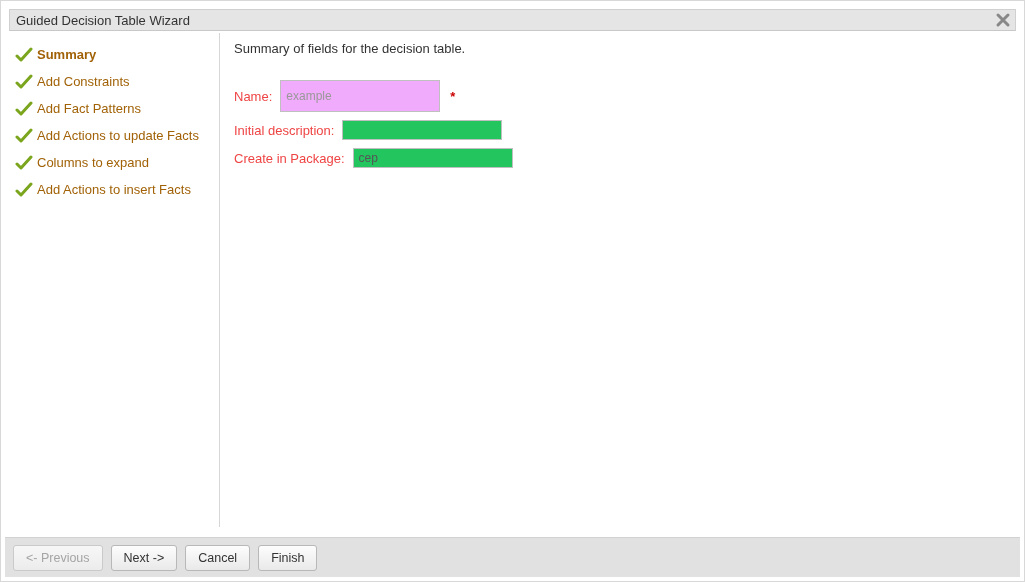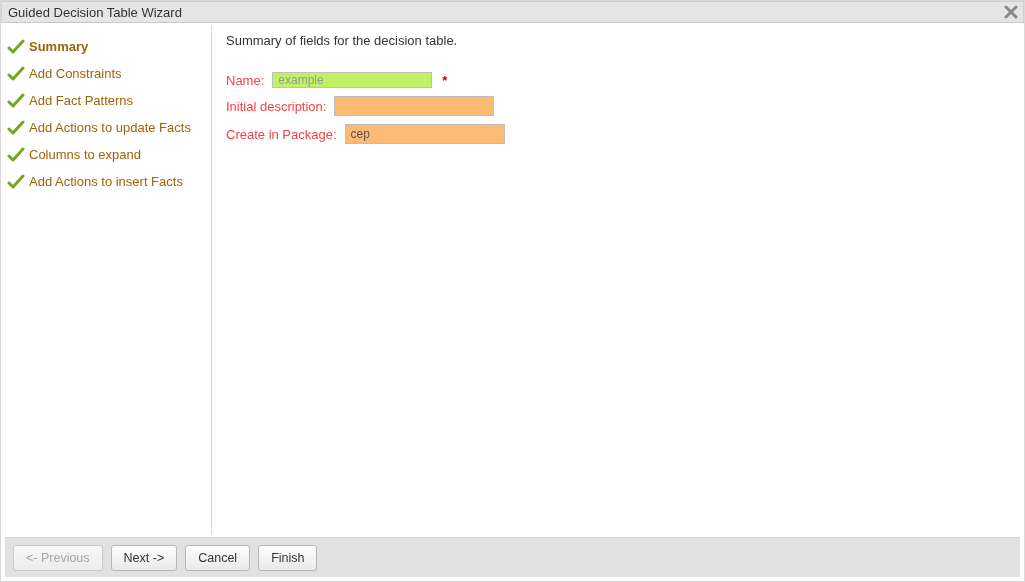--- a/index.html
+++ b/index.html
@@ -8,21 +8,21 @@
       font-family: Arial, Helvetica, sans-serif;
       font-size: 13px;
       color: #333;
       background: #fff;
     }
     .wizard-outer {
       width: 1025px;
       height: 582px;
       box-sizing: border-box;
       border: 1px solid #d8d8d8;
-      padding: 0;
+      padding: 8px;
       position: relative;
     }
     .titlebar {
       height: 22px;
       line-height: 22px;
       background: #e5e5e5;
       border: 1px solid #d0d0d0;
       border-bottom: 1px solid #c8c8c8;
       padding: 0 6px;
       font-size: 13px;
@@ -100,33 +100,33 @@
       display: flex;
       align-items: center;
       margin-bottom: 8px;
     }
     .form-label {
       white-space: nowrap;
       margin-right: 8px;
       color: #ef4444;
     }
     .txt {
-      height: 16px;
+      height: 32px;
       border: 1px solid #bfbfbf;
       padding: 0 5px;
       font-size: 12px;
       color: #555;
       box-sizing: border-box;
-      background: #bef264;
+      background: #f0abfc;
     }
     .txt::placeholder { color: #999; }
     .ro {
       height: 20px;
       border: 1px solid #bfbfbf;
-      background: #fdba74;
+      background: #22c55e;
       color: #555;
       padding: 0 5px;
       font-size: 12px;
       box-sizing: border-box;
     }
     .req-star {
       color: #c00;
       margin-left: 10px;
       font-weight: bold;
     }

